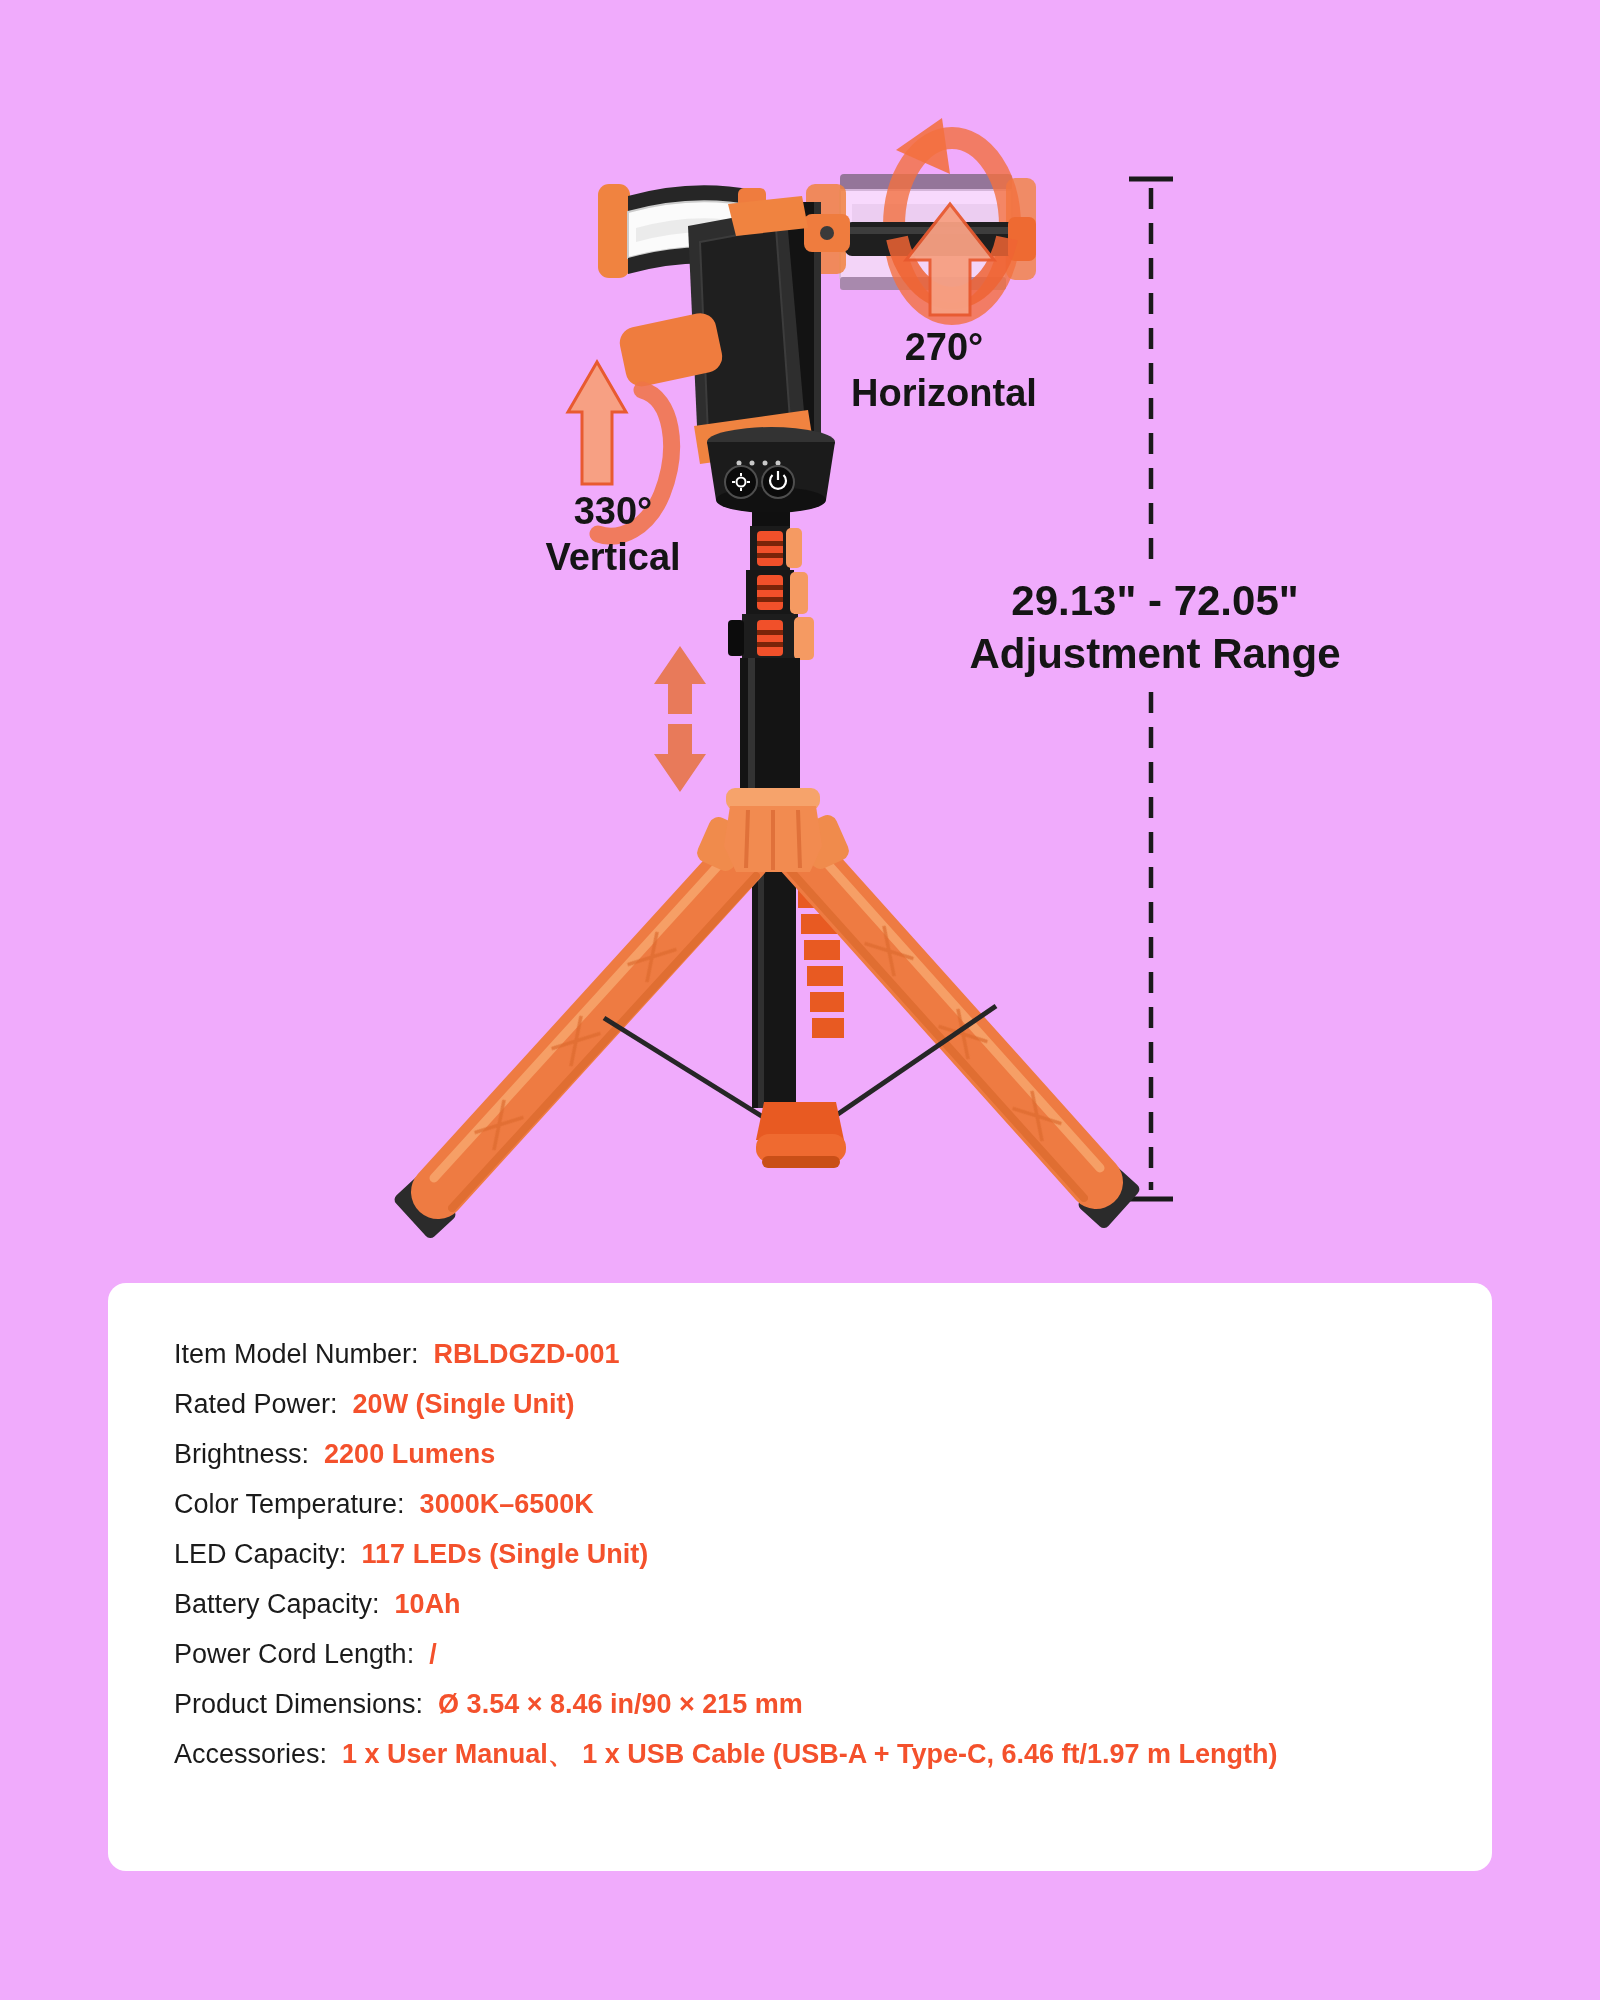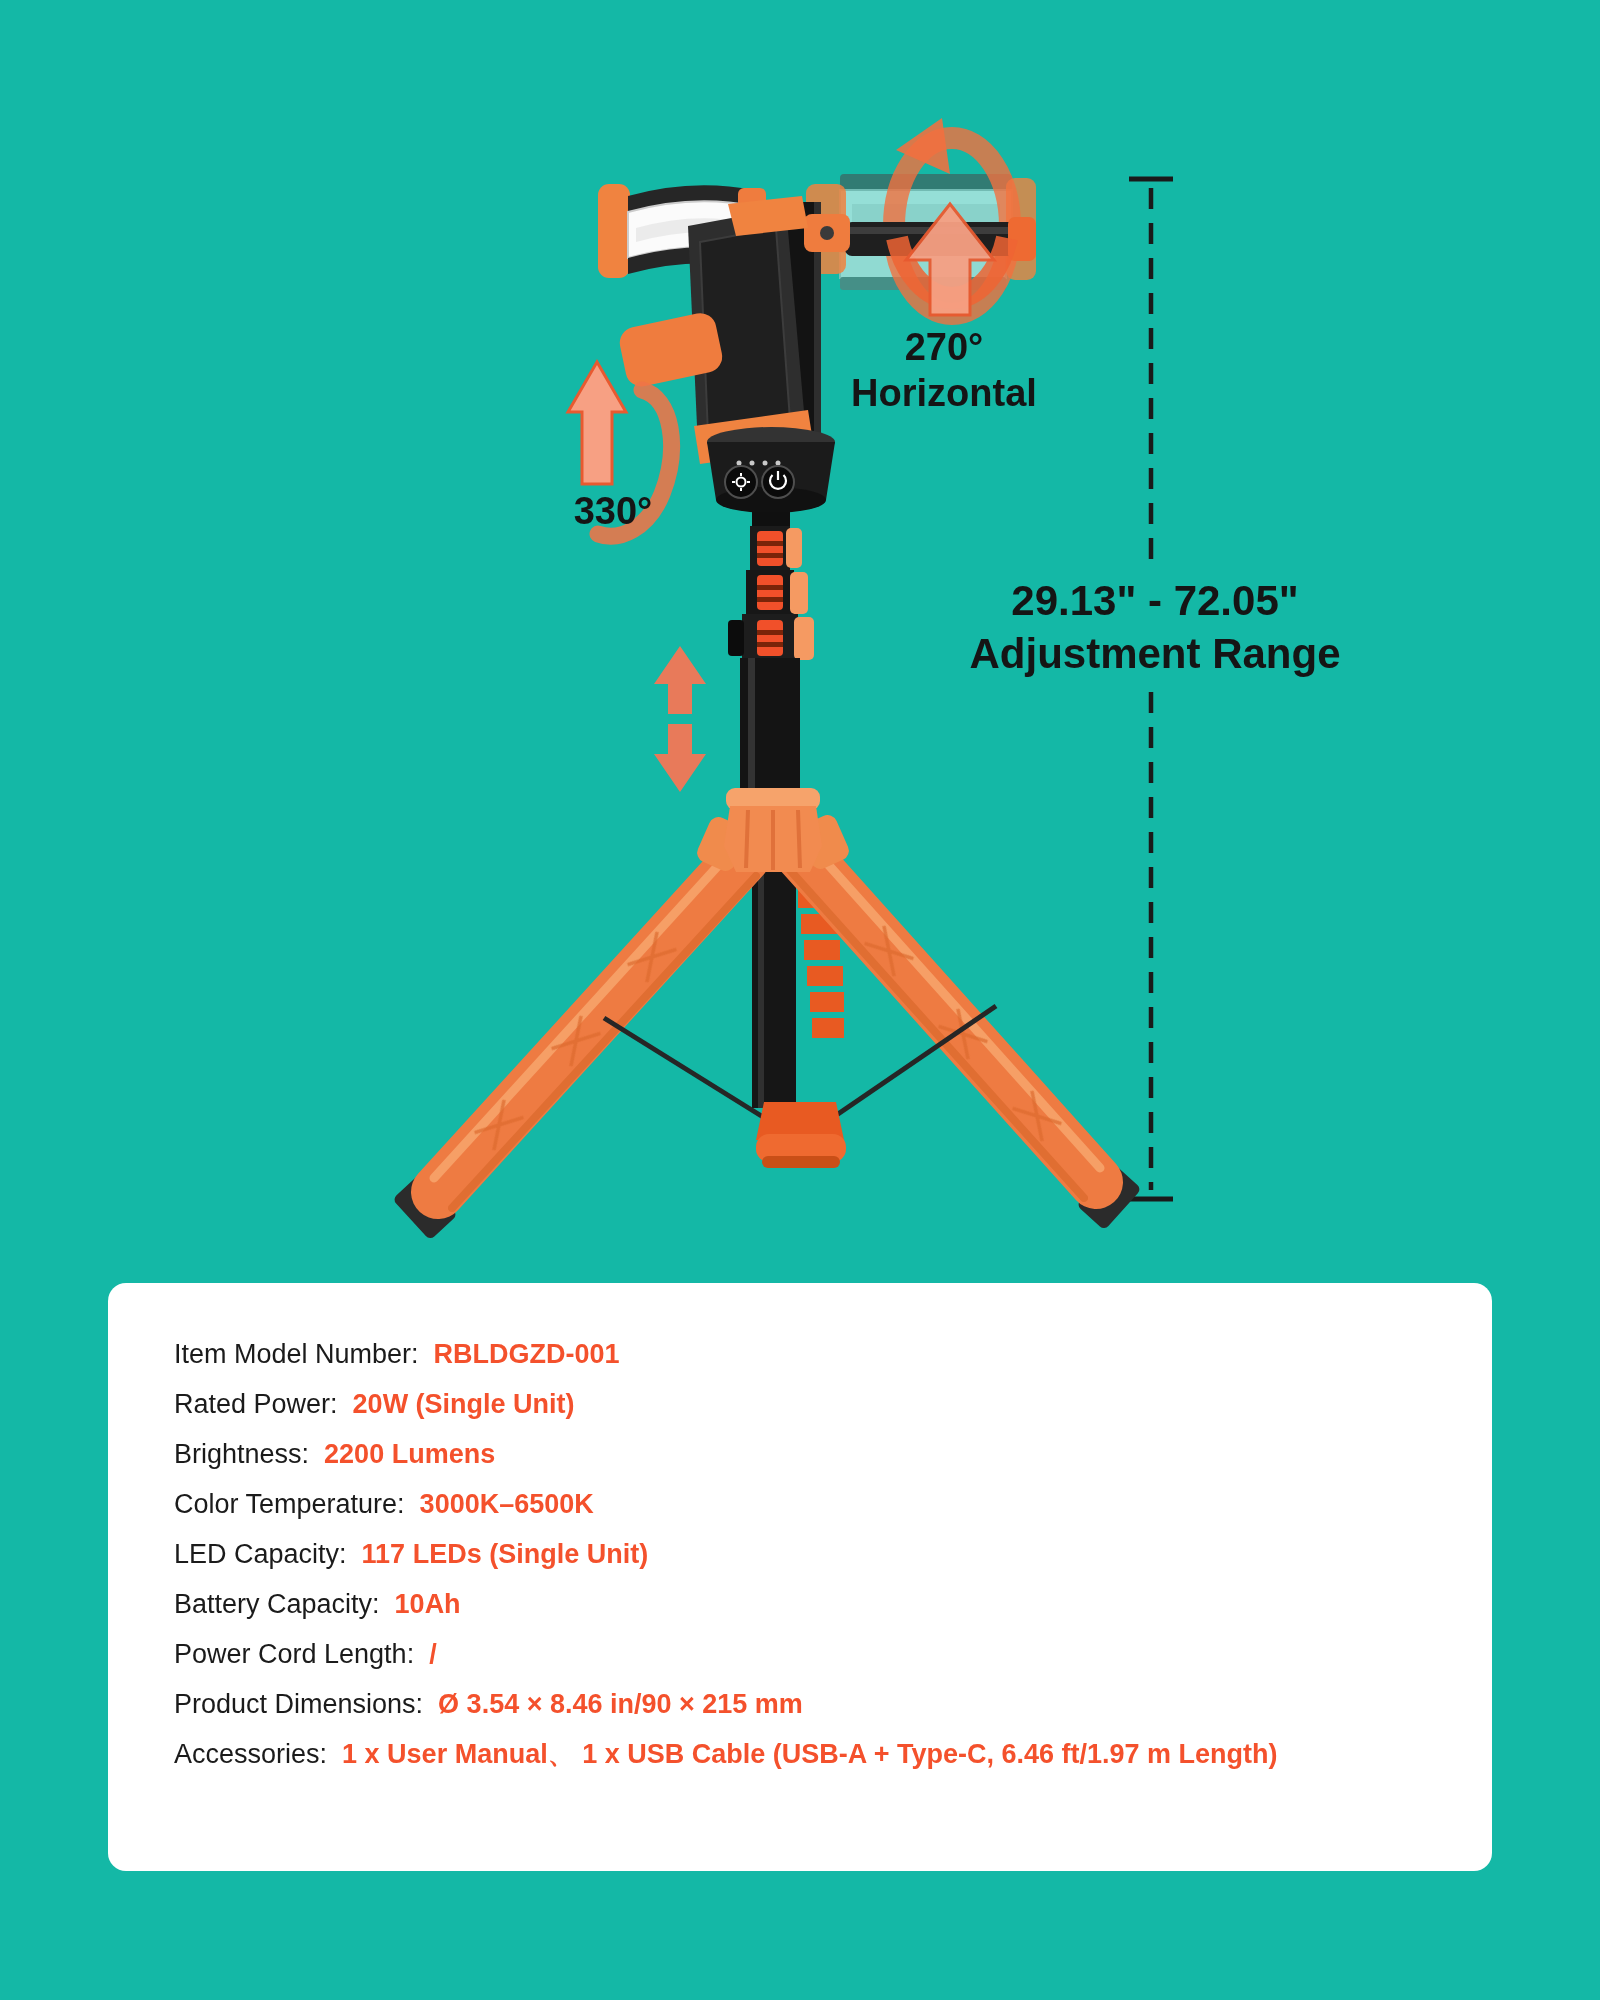--- a/index.html
+++ b/index.html
@@ -1,17 +1,17 @@
 <!DOCTYPE html>
 <html><head>
 <meta charset="utf-8">
 <style>
   html,body{margin:0;padding:0;background:#F4F4F5;}
   .stage{
-    position:relative;width:1600px;height:2000px;background:#14b8a6;
+    position:relative;width:1600px;height:2000px;background:#f0abfc;
     font-family:"Liberation Sans",sans-serif;overflow:hidden;
   }
   .illus{position:absolute;left:0;top:0;width:1600px;height:2000px;}
   .ann{
     position:absolute;text-align:center;color:#151515;line-height:46px;
     font-size:38px;font-weight:600;letter-spacing:0;
   }
   .ann-horizontal{left:794px;top:324px;width:300px;}
   .ann-vertical{left:463px;top:488px;width:300px;}
   .ann-range{left:955px;top:574px;width:400px;font-size:42px;line-height:53px;font-weight:600;}
@@ -220,20 +220,21 @@
     </g>
   </svg>
 
   <div class="ann ann-horizontal">
     <div>270°</div>
     <div>Horizontal</div>
   </div>
 
   <div class="ann ann-vertical">
     <div>330°</div>
+    <div>Vertical</div>
   </div>
 
   <div class="ann ann-range">
     <div>29.13" - 72.05"</div>
     <div>Adjustment Range</div>
   </div>
 
   <div class="spec-card">
     <div class="spec-row">
       <span class="spec-label">Item Model Number:</span><span class="spec-value">RBLDGZD-001</span>

